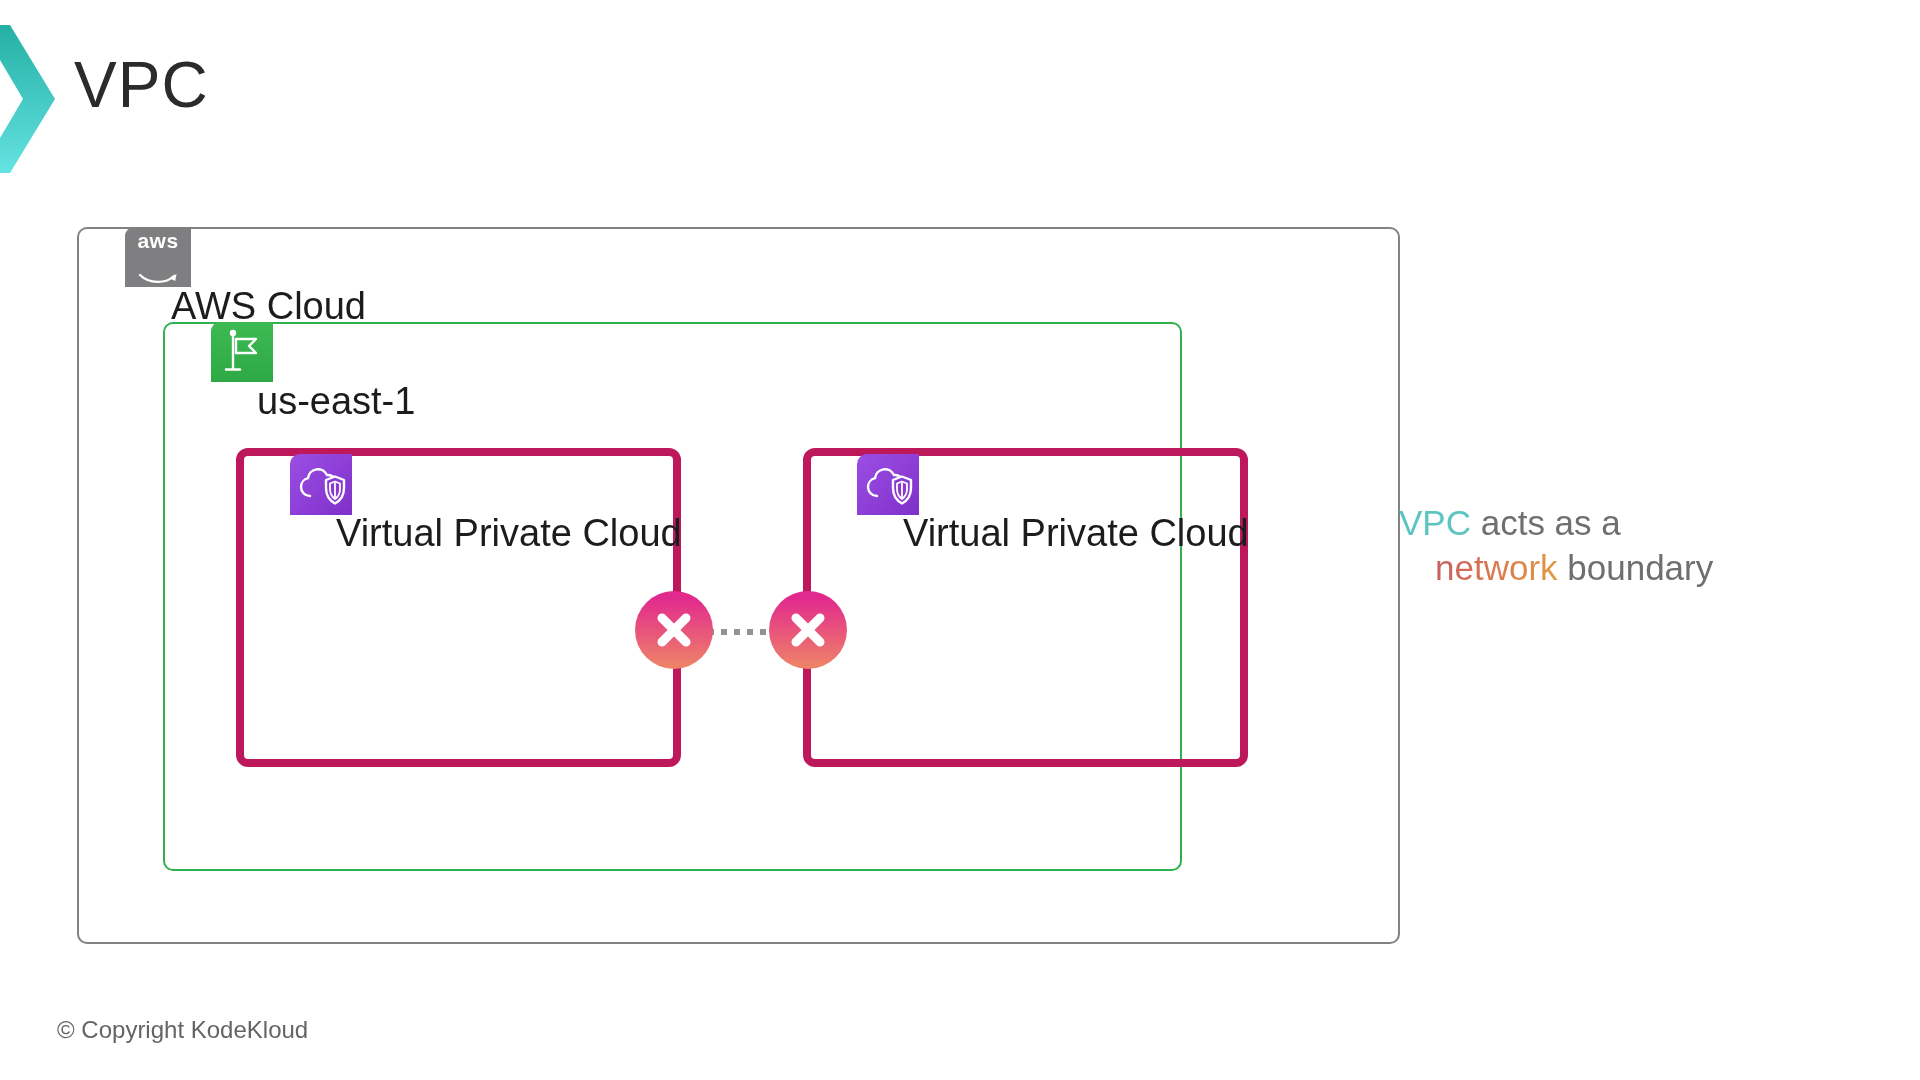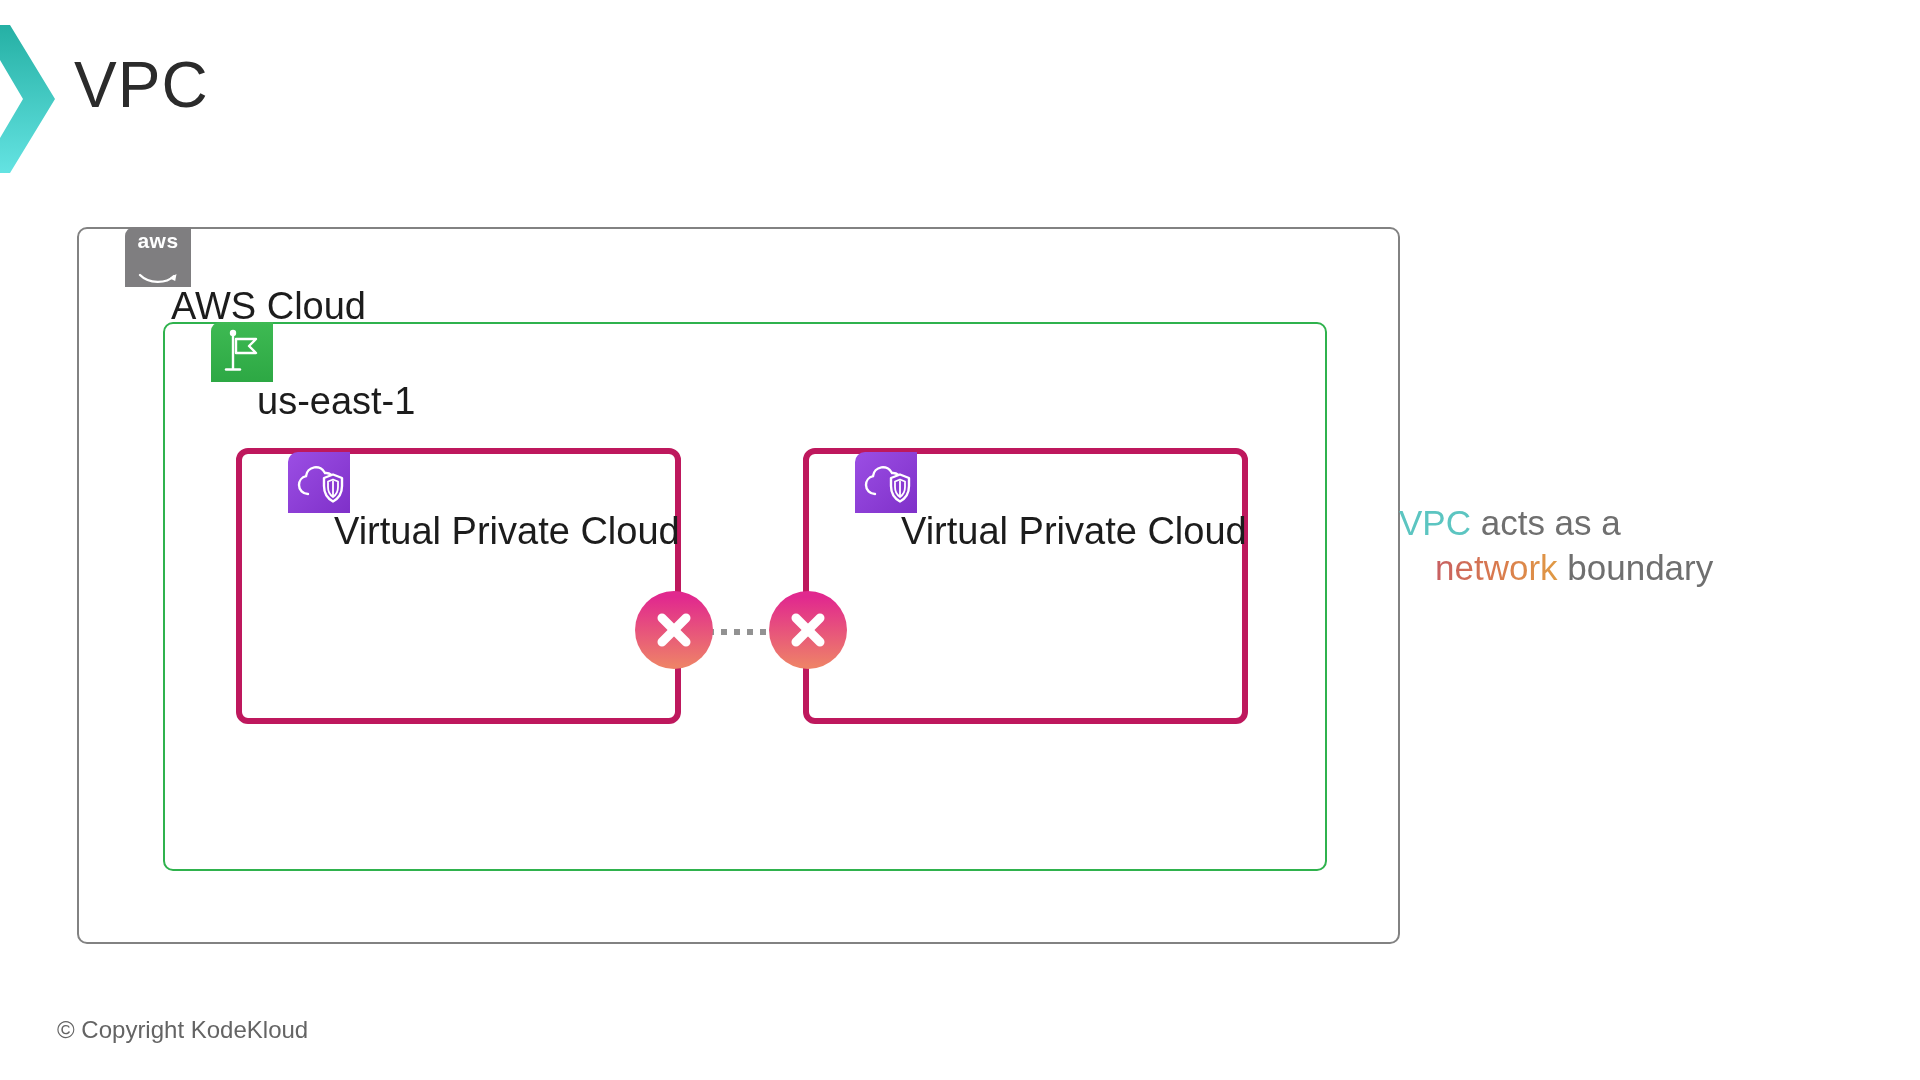--- a/index.html
+++ b/index.html
@@ -16,24 +16,24 @@
   .logo-chevron { position: absolute; left: 0; top: 25px; width: 56px; height: 148px; }
   .page-title {
     position: absolute; left: 74px; top: 48px;
     font-size: 64px; color: #2b2b2b; letter-spacing: 1px;
   }
 
   
   .group-box { position: absolute; background: transparent; }
   .aws-box   { left: 77px;  top: 227px; width: 1323px; height: 717px;
                border: 2px solid #828282; border-radius: 10px; }
-  .region-box{ left: 163px; top: 322px; width: 1164px; height: 549px;
+  .region-box{ left: 163px; top: 322px; width: 1019px; height: 549px;
                border: 2px solid #2fb24d; border-radius: 10px; }
-  .vpc-box   { top: 448px; width: 445px; height: 276px;
-               border: 6px solid #be185d; border-radius: 12px; }
+  .vpc-box   { top: 448px; width: 445px; height: 319px;
+               border: 8px solid #be185d; border-radius: 12px; }
   .vpc-box.left  { left: 236px; }
   .vpc-box.right { left: 803px; }
 
   .corner-icon {
     position: absolute; left: -2px; top: -2px;
     display: flex; align-items: center; justify-content: space-between; margin-left: 48px;
   }
   .aws-icon    { width: 66px; height: 60px; background: #7f7e80;
                  border-radius: 9px 0 0 0; flex-direction: column; }
   .region-icon { width: 62px; height: 60px;

